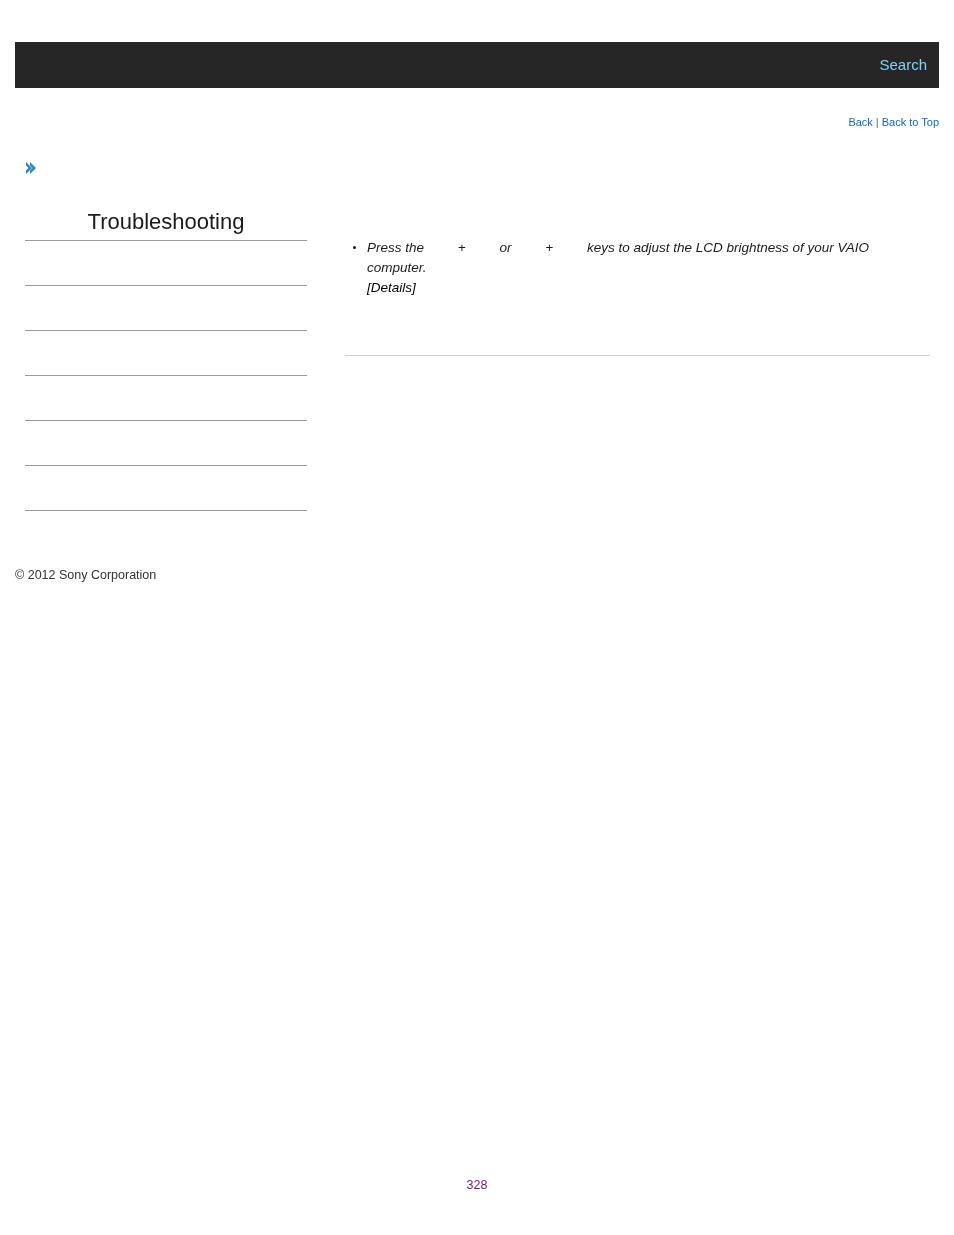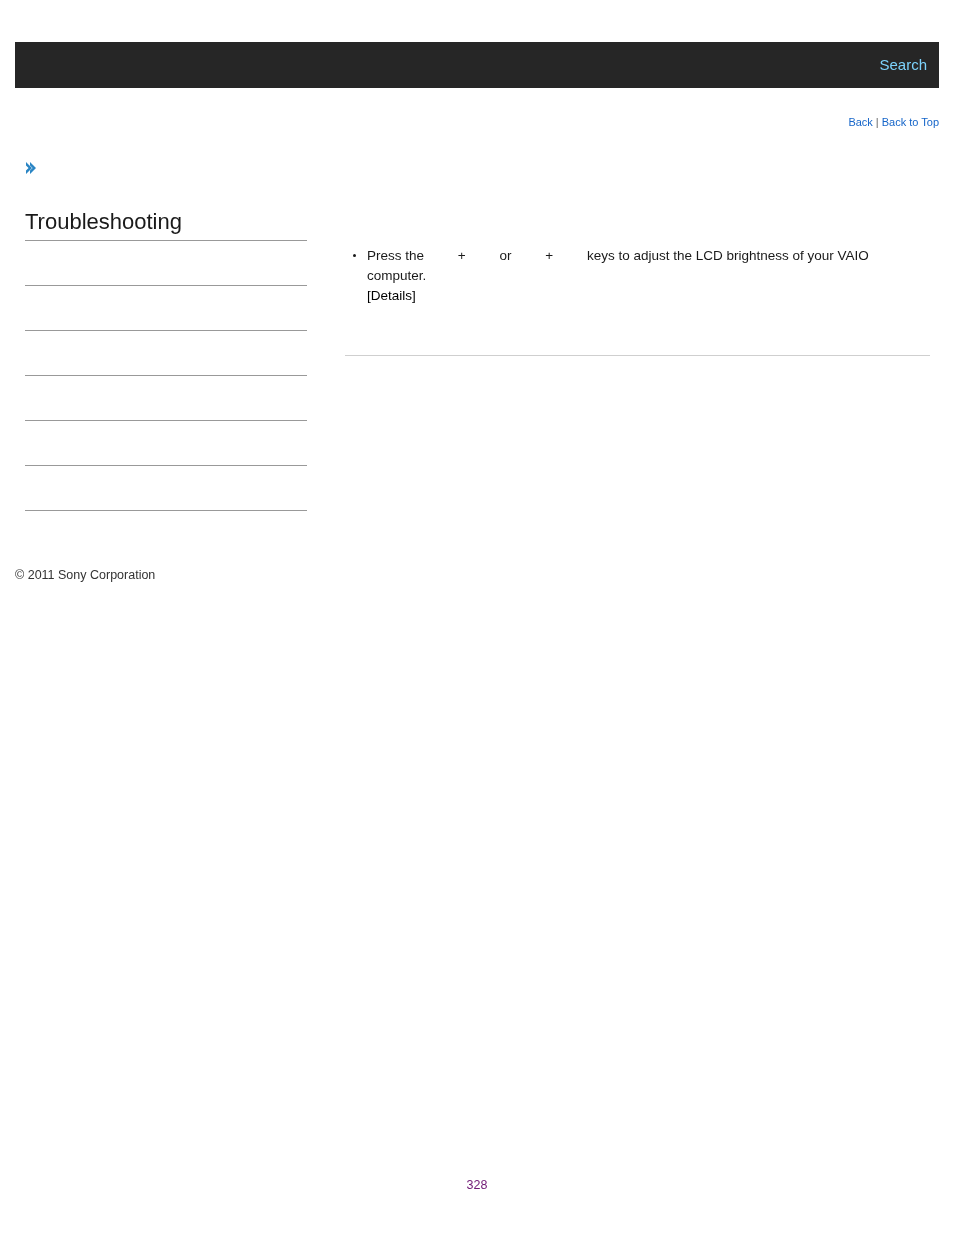--- a/index.html
+++ b/index.html
@@ -90,20 +90,21 @@
     color: #666666;
     padding: 0 3px;
   }
 
   
   .left-col {
     position: absolute;
     left: 25px;
     top: 160px;
     width: 282px;
+    text-align: center;
   }
   .chevron-icon {
     display: block;
     width: 14px;
     height: 16px;
     margin-bottom: 34px;
   }
   .section-title {
     font-size: 22px;
     font-weight: normal;
@@ -135,22 +136,23 @@
     left: 15px;
     top: 568px;
     font-size: 12.5px;
     color: #333333;
   }
 
   
   .main-col {
     position: absolute;
     left: 345px;
-    top: 246px;
+    top: 238px;
     width: 585px;
+    font-style: italic;
   }
   .bullet-list {
     list-style: none;
     margin: 0;
     padding: 0;
   }
   .bullet-list > li {
     position: relative;
     padding-left: 22px;
     font-size: 13.5px;
@@ -232,21 +234,21 @@
     <li><a></a></li>
     <li><a></a></li>
     <li><a></a></li>
     <li><a></a></li>
     <li><a></a></li>
     <li><a></a></li>
     <li><a></a></li>
   </ul>
 </div>
 
-<div class="copyright">© 2011 Sony Corporation</div>
+<div class="copyright">© 2012 Sony Corporation</div>
 
 <div class="main-col">
   <ul class="bullet-list">
     <li>
       <span>Press the</span>
       <span class="key-img"></span><span class="plus-sign">+</span><span class="key-img"></span>
       <span>or</span>
       <span class="key-img"></span><span class="plus-sign">+</span><span class="key-img"></span>
       <span>keys to adjust the LCD brightness of your VAIO computer.</span>
       <br>

